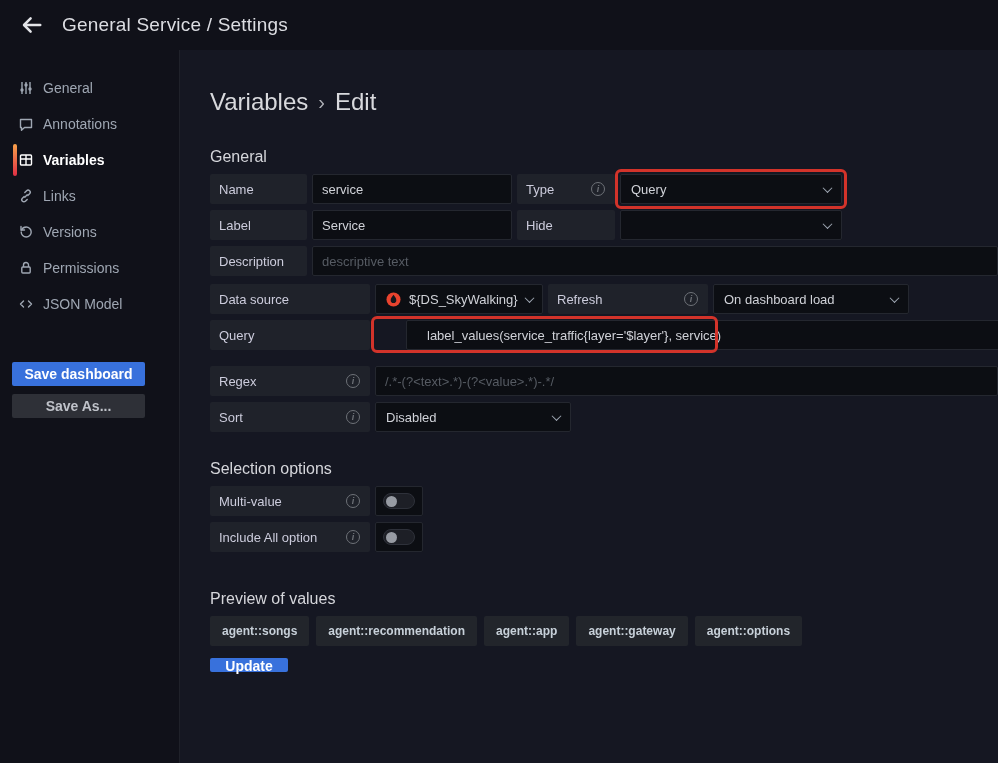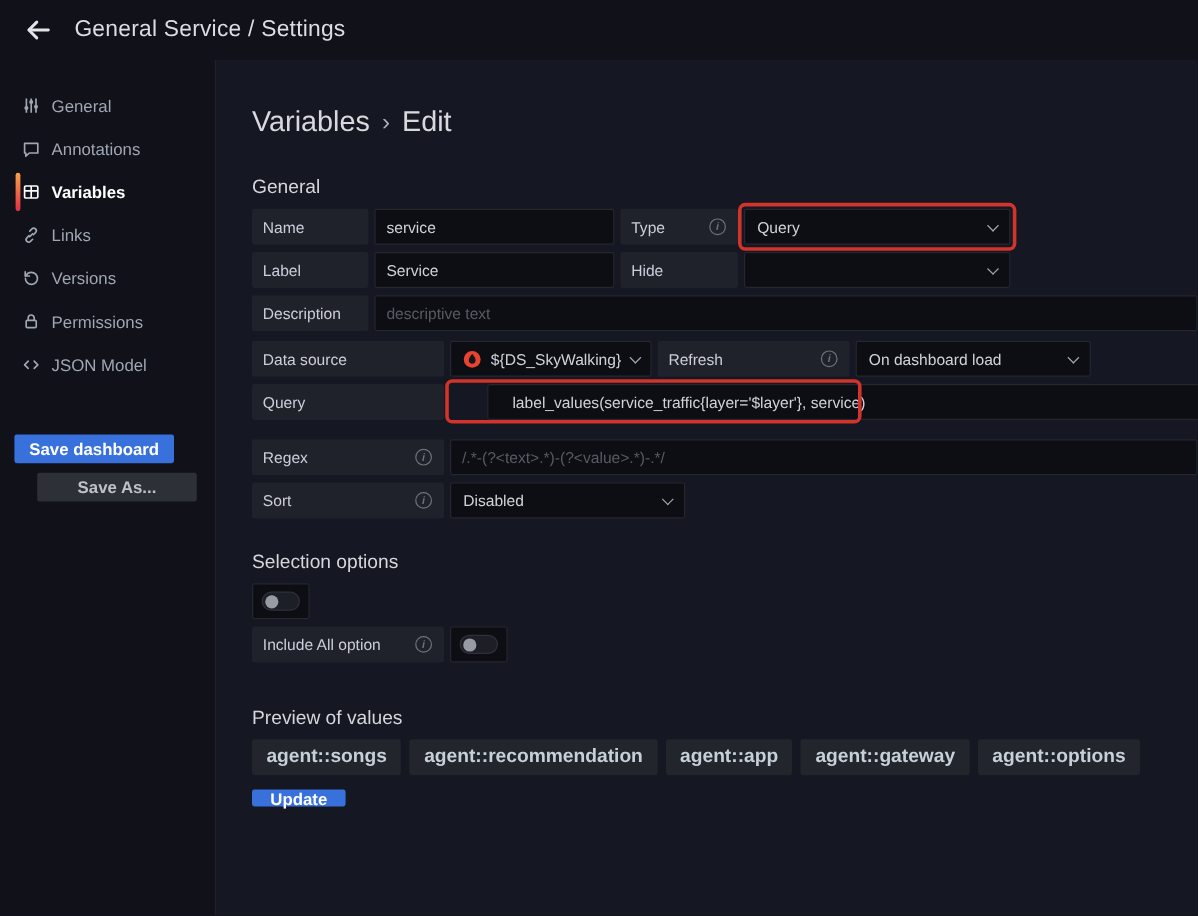--- a/index.html
+++ b/index.html
@@ -28,21 +28,21 @@
   .side-item .sicon { width:16px; height:16px; display:flex; flex:none; }
   .side-item.active { color:#ffffff; font-weight:600; }
   .side-item.active .bar {
     position:absolute; left:13px; top:2px; bottom:2px; width:4px; border-radius:2px;
     background:linear-gradient(180deg,#f8a24a 0%, #e02f44 100%);
   }
   .side-buttons { margin:40px 12px 0 12px; }
   .btn { display:block; width:133px; height:24px; border:none; border-radius:2px;
     font-family:"Liberation Sans",sans-serif; font-size:14px; font-weight:600; cursor:pointer; }
   .btn-blue { background:#3871dc; color:#ffffff; }
-  .btn-gray { background:#2e3037; color:#bfc2c9; margin-top:8px;margin-left:19px; }
+  .btn-gray { background:#2e3037; color:#bfc2c9; margin-top:8px; }
 
   
   .main { flex:1; background:#151722; padding:38px 0 0 30px; position:relative; }
   .breadcrumb { font-size:24px; font-weight:500; color:#d8d9dd; display:flex; align-items:center; gap:10px; }
   .breadcrumb .sep { font-size:20px; color:#aeb0b6; }
   .sec-heading { font-size:16px; font-weight:500; color:#d5d6db; }
   .mt-gen { margin-top:32px; }
   .mt-qo  { margin-top:32px; }
   .mt-sel { margin-top:28px; }
   .mt-prev{ margin-top:38px; }
@@ -96,21 +96,21 @@
   .query-red { left:-4px; top:-4px; width:347px; height:37px; }
 
   
   .toggle-box { width:48px; height:30px; background:#0c0e13; border:1px solid #24272f; border-radius:2px;
     display:flex; align-items:center; justify-content:center; cursor:pointer; flex:none; }
   .switch { width:32px; height:16px; background:#1d1f26; border:1px solid #2e313a; border-radius:9px; position:relative; }
   .knob { position:absolute; left:2px; top:1.5px; width:11px; height:11px; border-radius:50%; background:#979ba3; }
 
   
   .chips { display:flex; gap:7px; margin-top:8px; }
-  .chip { background:#22252b; color:#c7d0d9; font-size:16px; font-weight:700;
+  .chip { background:#22252b; color:#c7d0d9; font-size:12px; font-weight:700;
     height:30px; display:flex; align-items:center; padding:0 12px; border-radius:2px; }
 
   .update-btn { margin-top:12px; width:78px; height:14px; }
 
   svg { display:block; }
 </style>
 </head>
 <body>
 
 <div class="header">
@@ -300,20 +300,24 @@
         <div class="fselect w196">
           <span>Disabled</span>
           <span class="chev"></span>
         </div>
       </div>
     </div>
 
     <div class="sec-heading mt-sel">Selection options</div>
     <div class="rows">
       <div class="frow">
+        <div class="flabel w160 spread">
+          <span>Multi-value</span>
+          <span class="info-icon"></span>
+        </div>
         <div class="toggle-box">
           <div class="switch">
               <div class="knob"></div>
             </div>
         </div>
       </div>
 
       <div class="frow">
         <div class="flabel w160 spread">
           <span>Include All option</span>

